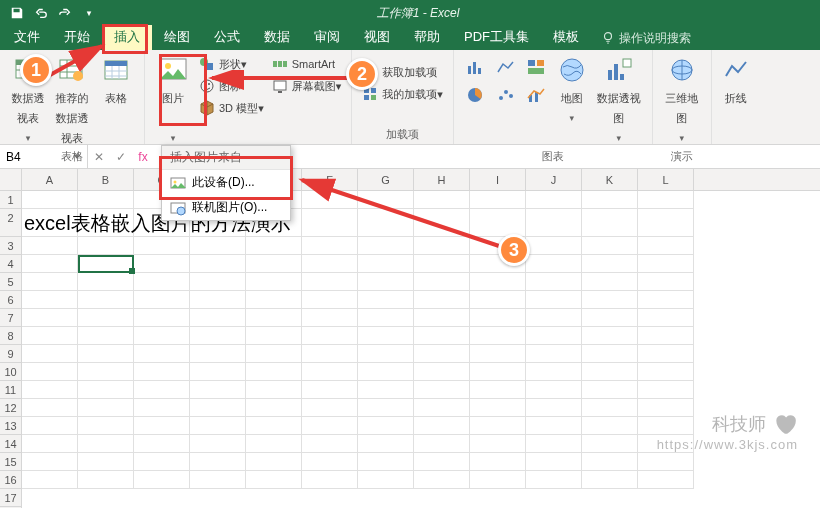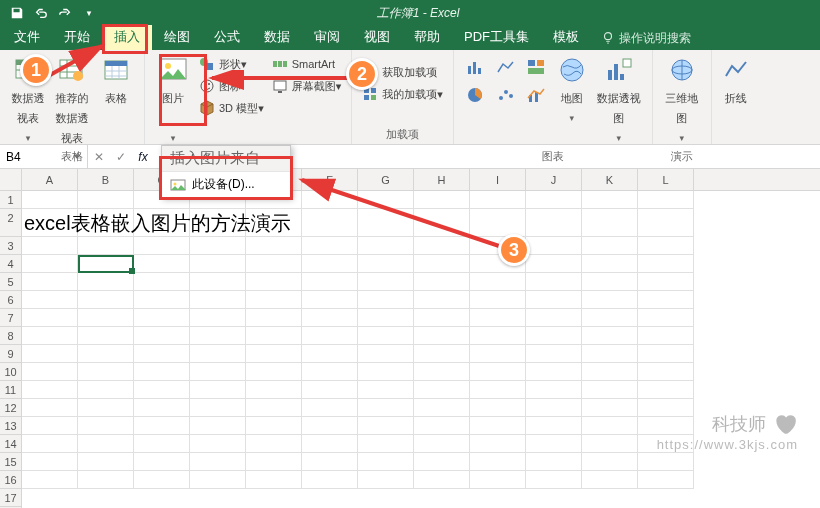--- a/index.html
+++ b/index.html
@@ -28,21 +28,21 @@
 .small-item { display: flex; align-items: center; font-size: 11px; cursor: pointer; height: 20px; white-space: nowrap; }
 .small-item .mini-ico { width: 16px; height: 16px; margin-right: 4px; }
 
 .chart-gallery { display: grid; grid-template-columns: repeat(3, 28px); grid-template-rows: repeat(2, 26px); gap: 2px; padding: 2px; }
 .chart-gallery div { border: 1px solid transparent; display: flex; align-items: center; justify-content: center; cursor: pointer; }
 
 .formula-bar { height: 24px; background: #fff; border-bottom: 1px solid #d6d6d6; display: flex; align-items: center; font-size: 12px; }
 .name-box { width: 88px; border-right: 1px solid #d6d6d6; padding: 0 6px; height: 100%; display: flex; align-items: center; }
 .name-box .dd { margin-left: auto; font-size: 8px; color: #777; }
 .fb-btn { width: 22px; text-align: center; color: #888; }
-.fx { font-style: italic; color: #0f172a; }
+.fx { color: #ec4899; }
 .fb-input { flex: 1; padding: 0 6px; }
 
 .sheet { display: flex; height: calc(508px - 26px - 24px - 95px - 24px); }
 .row-headers { width: 22px; background: #f3f2f1; border-right: 1px solid #d6d6d6; }
 .row-headers .rh { height: 18px; border-bottom: 1px solid #d6d6d6; font-size: 11px; color: #555; text-align: center; line-height: 18px; }
 .row-headers .rh.first { height: 22px; }
 .row-headers .rh.tall { height: 28px; }
 
 .grid-area { flex: 1; position: relative; overflow: hidden; }
 .col-headers { height: 22px; display: flex; background: #f3f2f1; border-bottom: 1px solid #d6d6d6; }
@@ -51,21 +51,21 @@
 .cells { position: relative; }
 .row { display: flex; height: 18px; }
 .row.tall { height: 28px; }
 .cell { width: 56px; border-right: 1px solid #e0e0e0; border-bottom: 1px solid #e0e0e0; font-size: 12px; padding: 0 2px; overflow: visible; white-space: nowrap; }
 .cell.merged-text { font-size: 20px; line-height: 28px; overflow: visible; white-space: nowrap; position: relative; z-index: 1; }
 
 .active-cell-outline { position: absolute; border: 2px solid #217346; pointer-events: none; }
 .fill-handle { position: absolute; width: 6px; height: 6px; background: #217346; right: -3px; bottom: -3px; }
 
 .dropdown-panel { position: absolute; left: 161px; top: 145px; width: 130px; background: #fff; border: 1px solid #c8c8c8; box-shadow: 2px 2px 6px rgba(0,0,0,.25); z-index: 50; font-size: 12px; }
-.dropdown-panel .dp-header { background: #f3f2f1; padding: 3px 8px; font-size: 15px; color: #666; border-bottom: 1px solid #e5e5e5; }
+.dropdown-panel .dp-header { background: #f3f2f1; padding: 3px 8px; font-size: 12px; color: #666; border-bottom: 1px solid #e5e5e5; }
 .dropdown-panel .dp-item { padding: 4px 8px; display: flex; align-items: center; cursor: pointer; }
 .dropdown-panel .dp-item .mini-ico { width: 16px; height: 16px; margin-right: 6px; }
 
 
 .anno-box { position: absolute; border: 3px solid #e53935; z-index: 90; pointer-events: none; }
 .anno-circle { position: absolute; width: 32px; height: 32px; border-radius: 50%; background: #ff8a3d; border: 3px solid #fff; color: #fff; font-size: 18px; font-weight: bold; display: flex; align-items: center; justify-content: center; z-index: 95; box-shadow: 0 1px 3px rgba(0,0,0,.3); pointer-events: none; }
 .anno-arrow { position: absolute; z-index: 92; pointer-events: none; }
 
 .watermark { position: absolute; right: 22px; bottom: 56px; text-align: right; z-index: 40; pointer-events: none; }
 .watermark .wm1 { font-size: 18px; color: rgba(120,120,120,.55); font-weight: 500; display: flex; align-items: center; justify-content: flex-end; }
@@ -626,20 +626,27 @@
 
 <div class="dropdown-panel">
   <div class="dp-header">插入图片来自</div>
   <div class="dp-item">
     <span class="mini-ico"><svg width="16" height="16">
           <rect x="1" y="3" width="14" height="10" fill="#fff" stroke="#888"></rect>
           <circle cx="5" cy="7" r="1.5" fill="#ffd54f"></circle>
           <path d="M1 13l4-4 3 3 3-4 5 5z" fill="#66bb6a"></path>
         </svg></span>
     <span>此设备(D)...</span>
+  </div>
+  <div class="dp-item">
+    <span class="mini-ico"><svg width="16" height="16">
+          <rect x="1" y="3" width="14" height="10" fill="#fff" stroke="#888"></rect>
+          <circle cx="11" cy="11" r="4" fill="#b3d9ff" stroke="#4f81bd"></circle>
+        </svg></span>
+    <span>联机图片(O)...</span>
   </div>
 </div>
 
 <div class="anno-box" style="left:102px; top:24px; width:46px; height:30px;"></div>
 <div class="anno-box" style="left:159px; top:54px; width:48px; height:72px;"></div>
 <div class="anno-box" style="left:159px; top:156px; width:134px; height:44px;"></div>
 
 <div class="anno-circle" style="left:20px; top:54px;">1</div>
 <div class="anno-circle" style="left:346px; top:58px;">2</div>
 <div class="anno-circle" style="left:498px; top:234px;">3</div>

